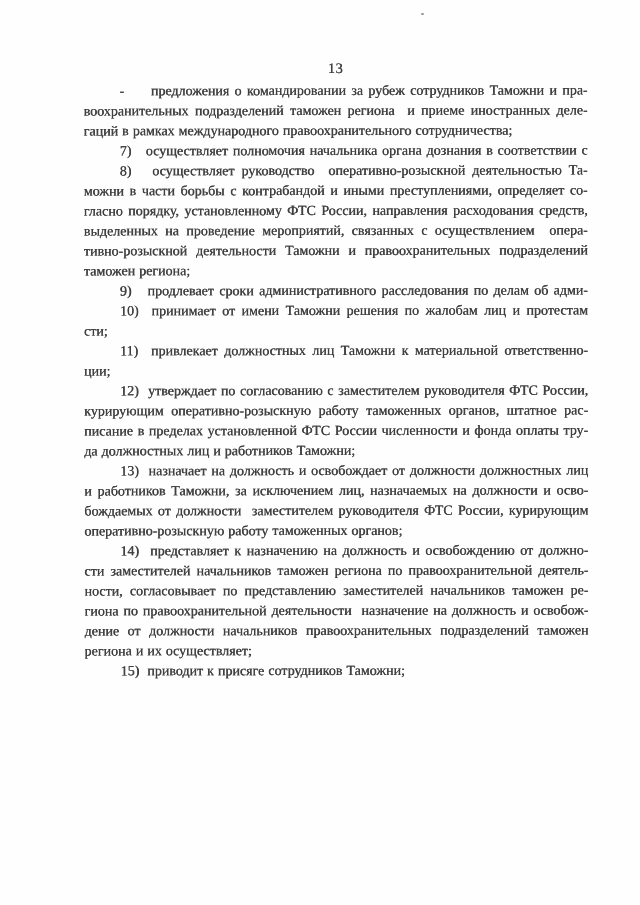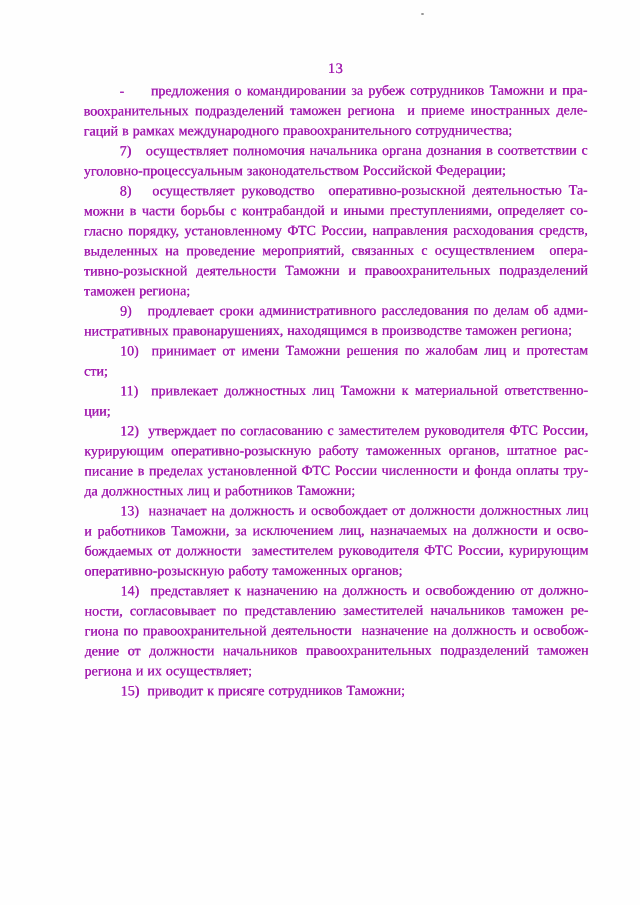--- a/index.html
+++ b/index.html
@@ -59,45 +59,43 @@
     top: 13px;
     width: 3px;
     height: 2px;
     background: #8f8f8f;
     border-radius: 50%;
   }
 </style>
 </head>
 <body>
 
-<div class="page" style="background: rgb(254, 254, 254); color: #a21caf; font-family: Liberation Serif, serif;">
+<div class="page" style="background: rgb(254, 254, 254); color: #404040; font-family: Liberation Serif, serif;">
   <div class="speck"></div>
   <div class="content">
     <div class="page-number">13</div>
     <div id="text-block">
         <div class="para">
           <div class="line first">-&nbsp;&nbsp;&nbsp;&nbsp; предложения о командировании за рубеж сотрудников Таможни и пра-</div>
           <div class="line">воохранительных подразделений таможен региона&nbsp; и приеме иностранных деле-</div>
           <div class="line last">гаций в рамках международного правоохранительного сотрудничества;</div>
         </div>
         <div class="para">
           <div class="line first">7)&nbsp;&nbsp; осуществляет полномочия начальника органа дознания в соответствии с</div>
-          <div class="line last">уголовно-процессуальным законодательством Российской Федерации;</div>
         </div>
         <div class="para">
           <div class="line first">8)&nbsp;&nbsp; осуществляет руководство&nbsp; оперативно-розыскной деятельностью Та-</div>
           <div class="line">можни в части борьбы с контрабандой и иными преступлениями, определяет со-</div>
           <div class="line">гласно порядку, установленному ФТС России, направления расходования средств,</div>
           <div class="line">выделенных на проведение мероприятий, связанных с осуществлением&nbsp; опера-</div>
           <div class="line">тивно-розыскной деятельности Таможни и правоохранительных подразделений</div>
           <div class="line last">таможен региона;</div>
         </div>
         <div class="para">
           <div class="line first">9)&nbsp;&nbsp; продлевает сроки административного расследования по делам об адми-</div>
-          <div class="line last">нистративных правонарушениях, находящимся в производстве таможен региона;</div>
         </div>
         <div class="para">
           <div class="line first">10)&nbsp; принимает от имени Таможни решения по жалобам лиц и протестам</div>
           <div class="line last">сти;</div>
         </div>
         <div class="para">
           <div class="line first">11)&nbsp; привлекает должностных лиц Таможни к материальной ответственно-</div>
           <div class="line last">ции;</div>
         </div>
         <div class="para">
@@ -107,20 +105,21 @@
           <div class="line last">да должностных лиц и работников Таможни;</div>
         </div>
         <div class="para">
           <div class="line first">13)&nbsp; назначает на должность и освобождает от должности должностных лиц</div>
           <div class="line">и работников Таможни, за исключением лиц, назначаемых на должности и осво-</div>
           <div class="line">бождаемых от должности&nbsp; заместителем руководителя ФТС России, курирующим</div>
           <div class="line last">оперативно-розыскную работу таможенных органов;</div>
         </div>
         <div class="para">
           <div class="line first">14)&nbsp; представляет к назначению на должность и освобождению от должно-</div>
+          <div class="line">сти заместителей начальников таможен региона по правоохранительной деятель-</div>
           <div class="line">ности, согласовывает по представлению заместителей начальников таможен ре-</div>
           <div class="line">гиона по правоохранительной деятельности&nbsp; назначение на должность и освобож-</div>
           <div class="line">дение от должности начальников правоохранительных подразделений таможен</div>
           <div class="line last">региона и их осуществляет;</div>
         </div>
         <div class="para">
           <div class="line first last">15)&nbsp; приводит к присяге сотрудников Таможни;</div>
         </div>
       </div>
   </div>

